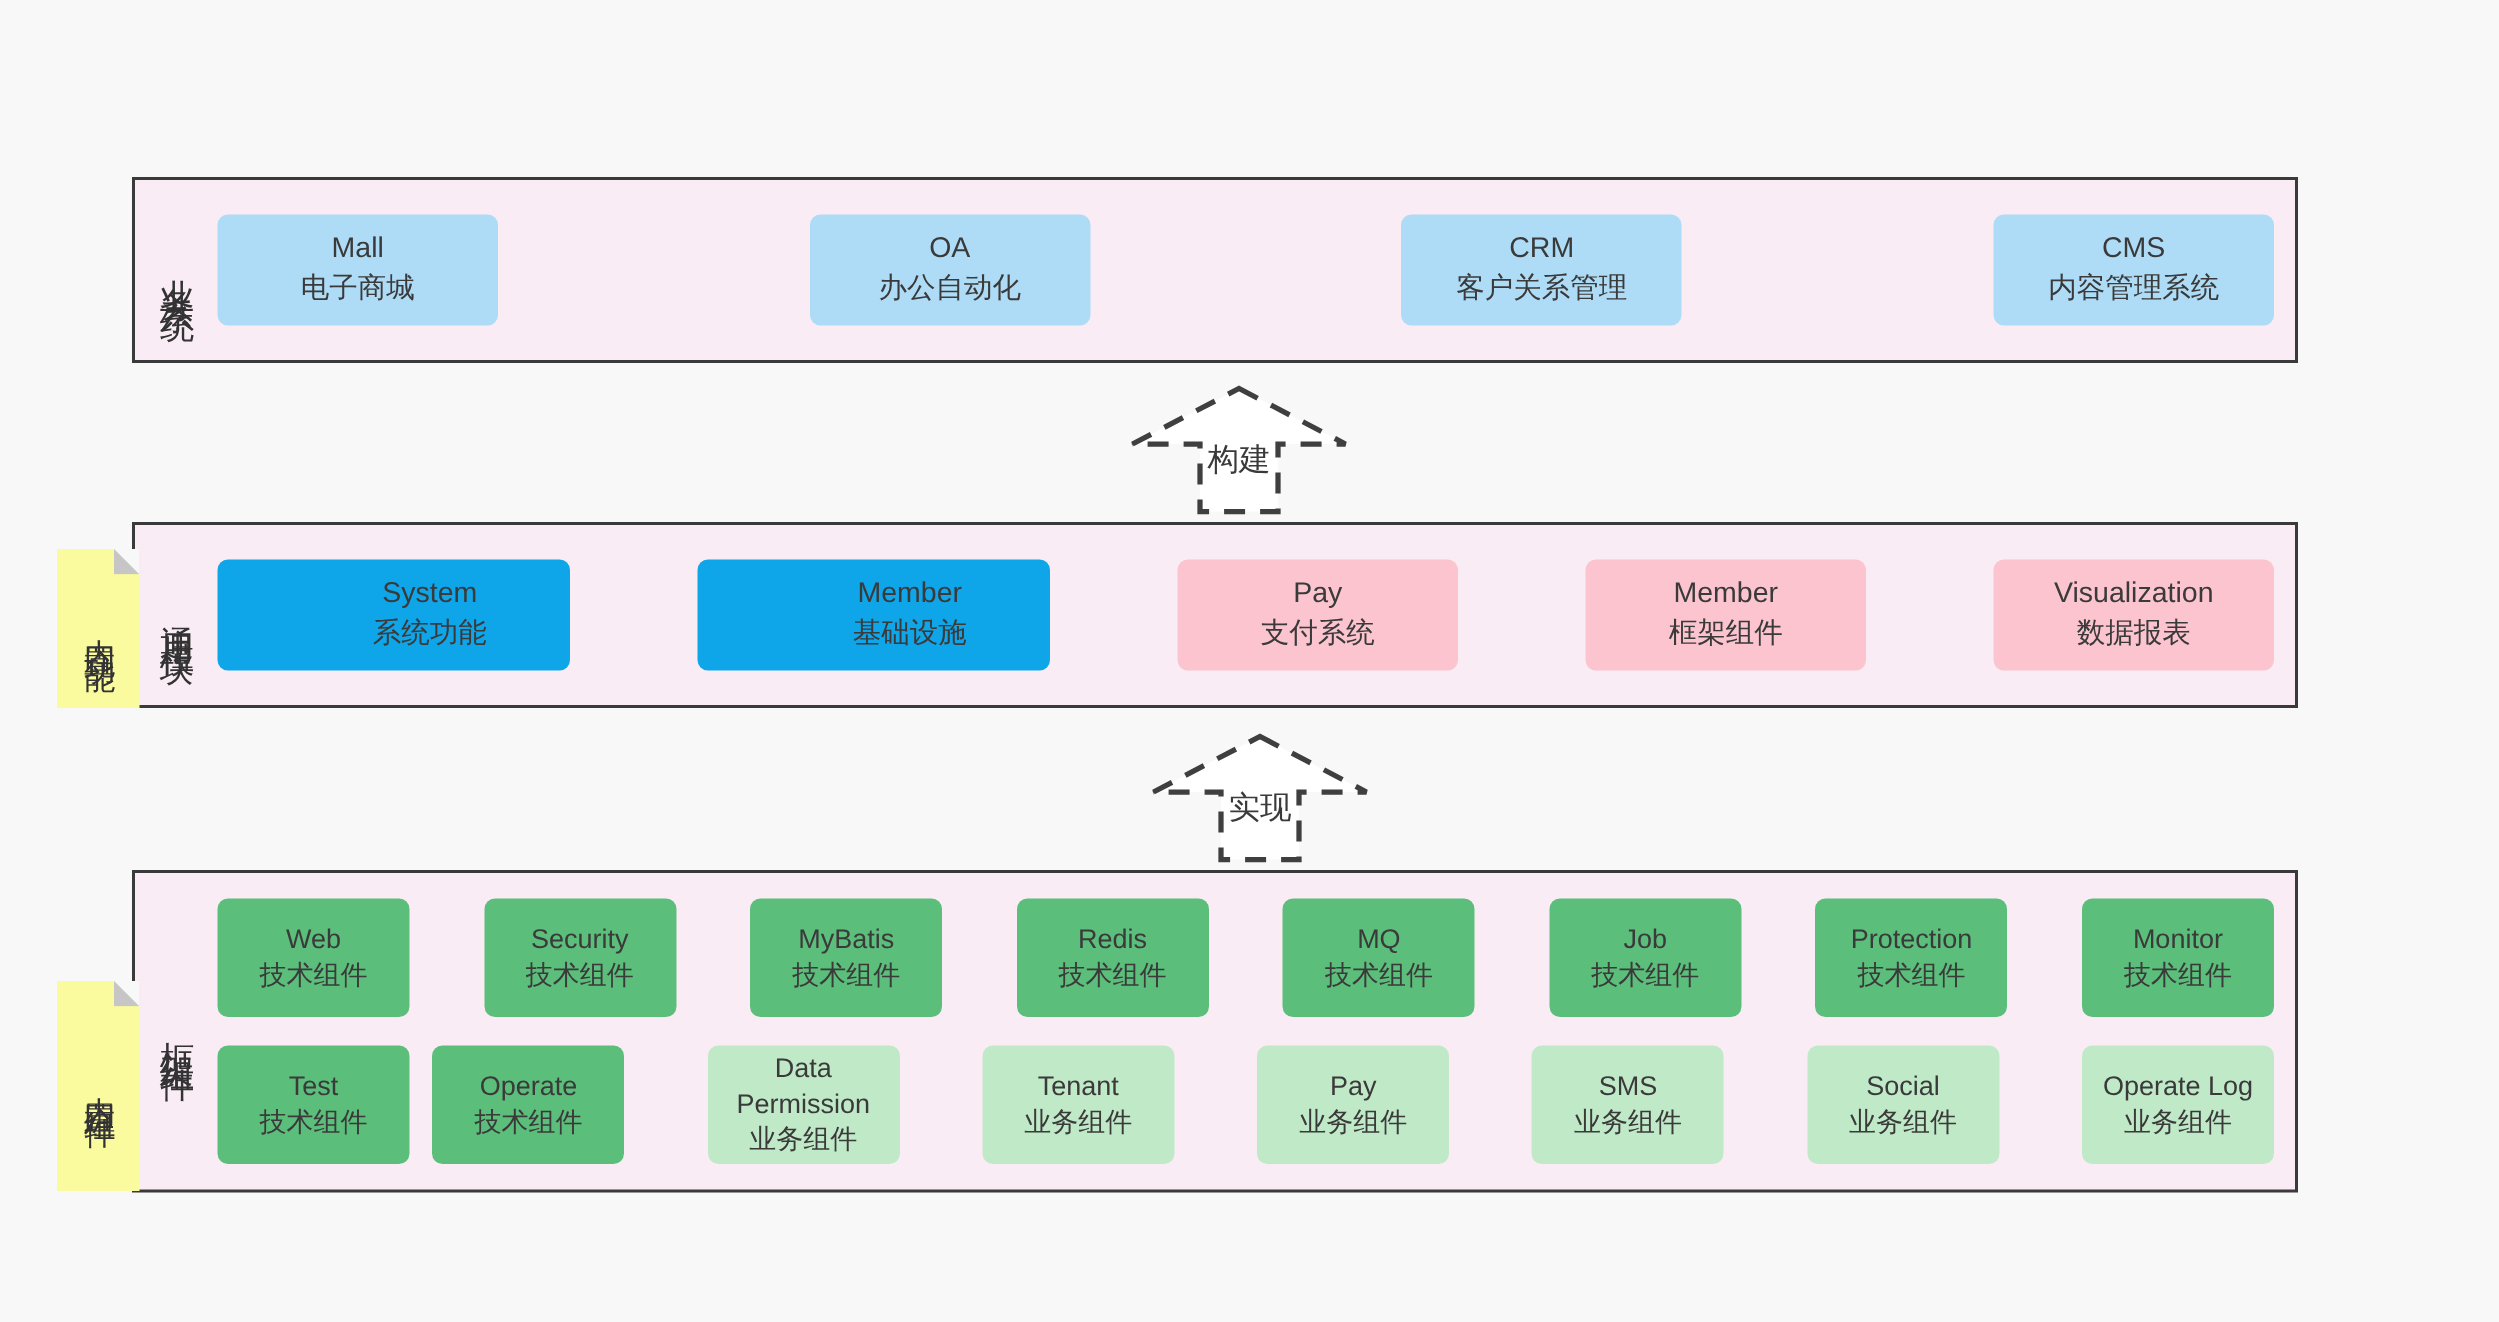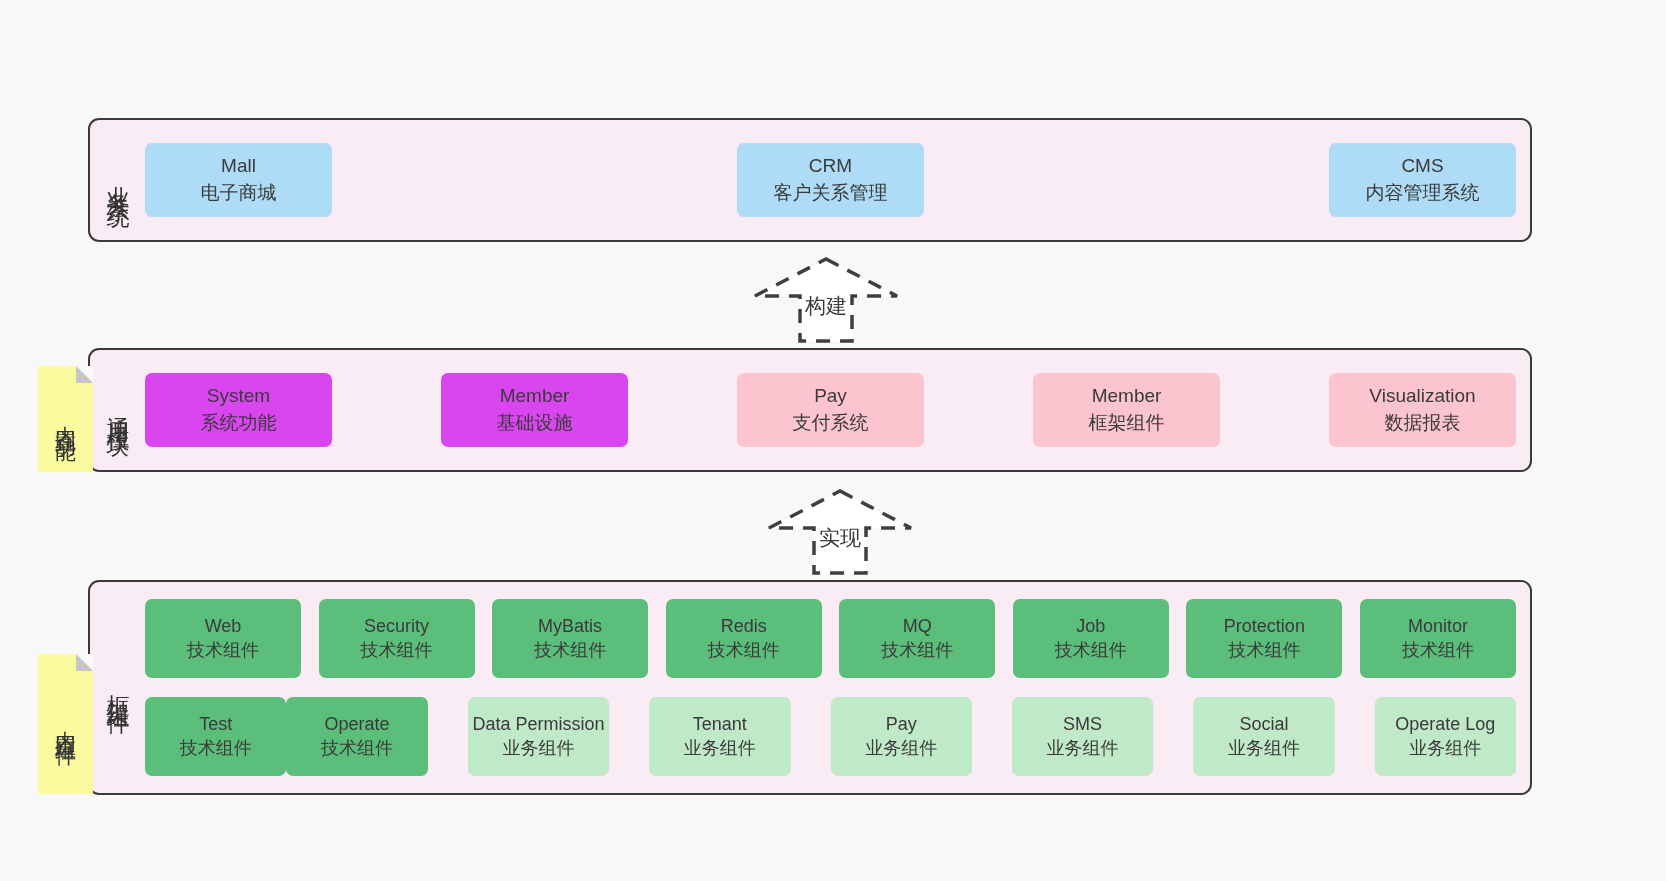--- a/index.html
+++ b/index.html
@@ -15,21 +15,21 @@
     overflow: hidden;
     background: #f8f8f8;
     color: #3a3a3a;
   }
   .panel {
     position: absolute;
     left: 88px;
     width: 1444px;
     background: #f9ecf5;
     border: 2px solid #3a3a3a;
-    border-radius: 11px;
+    border-radius: 0;
     box-sizing: border-box;
     z-index: 1;
   }
   #panel-business   { top: 118px; height: 124px; }
   #panel-modules    { top: 348px; height: 124px; }
   #panel-components { top: 580px; height: 215px; }
 
   .panel-label {
     position: absolute;
     left: 10px;
@@ -68,23 +68,23 @@
     display: flex;
     flex-direction: column;
     align-items: center;
     justify-content: center;
     text-align: center;
     font-size: 19px;
     line-height: 1.42;
     color: #3a3a3a;
   }
   .w6 { width: 187px; height: 74px; }
-  .w8 { width: 156px; height: 79px; font-size: 18px; line-height: 1.32; }
+  .w8 { width: 128px; height: 79px; font-size: 18px; line-height: 1.32; }
   .blue   { background: #aedcf6; }
-  .red    { background: #d946ef; }
+  .red    { background: #0ea5e9; padding-left: 48px; }
   .pink   { background: #fbc4ce; }
   .green  { background: #5cbe7b; }
   .lgreen { background: #c0e9c8; margin-left: 40px; }
 
   .note {
     position: absolute;
     left: 38px;
     width: 55px;
     background: #fafa9e;
     z-index: 3;
@@ -129,20 +129,24 @@
     <div class="panel-label">
       <span class="vtext">业务系统</span>
     </div>
     <div class="box-area">
       <div class="box-row">
         <div class="dbox w6 blue">
           <span>Mall</span>
           <span>电子商城</span>
         </div>
         <div class="dbox w6 blue">
+          <span>OA</span>
+          <span>办公自动化</span>
+        </div>
+        <div class="dbox w6 blue">
           <span>CRM</span>
           <span>客户关系管理</span>
         </div>
         <div class="dbox w6 blue">
           <span>CMS</span>
           <span>内容管理系统</span>
         </div>
       </div>
     </div>
   </div>

